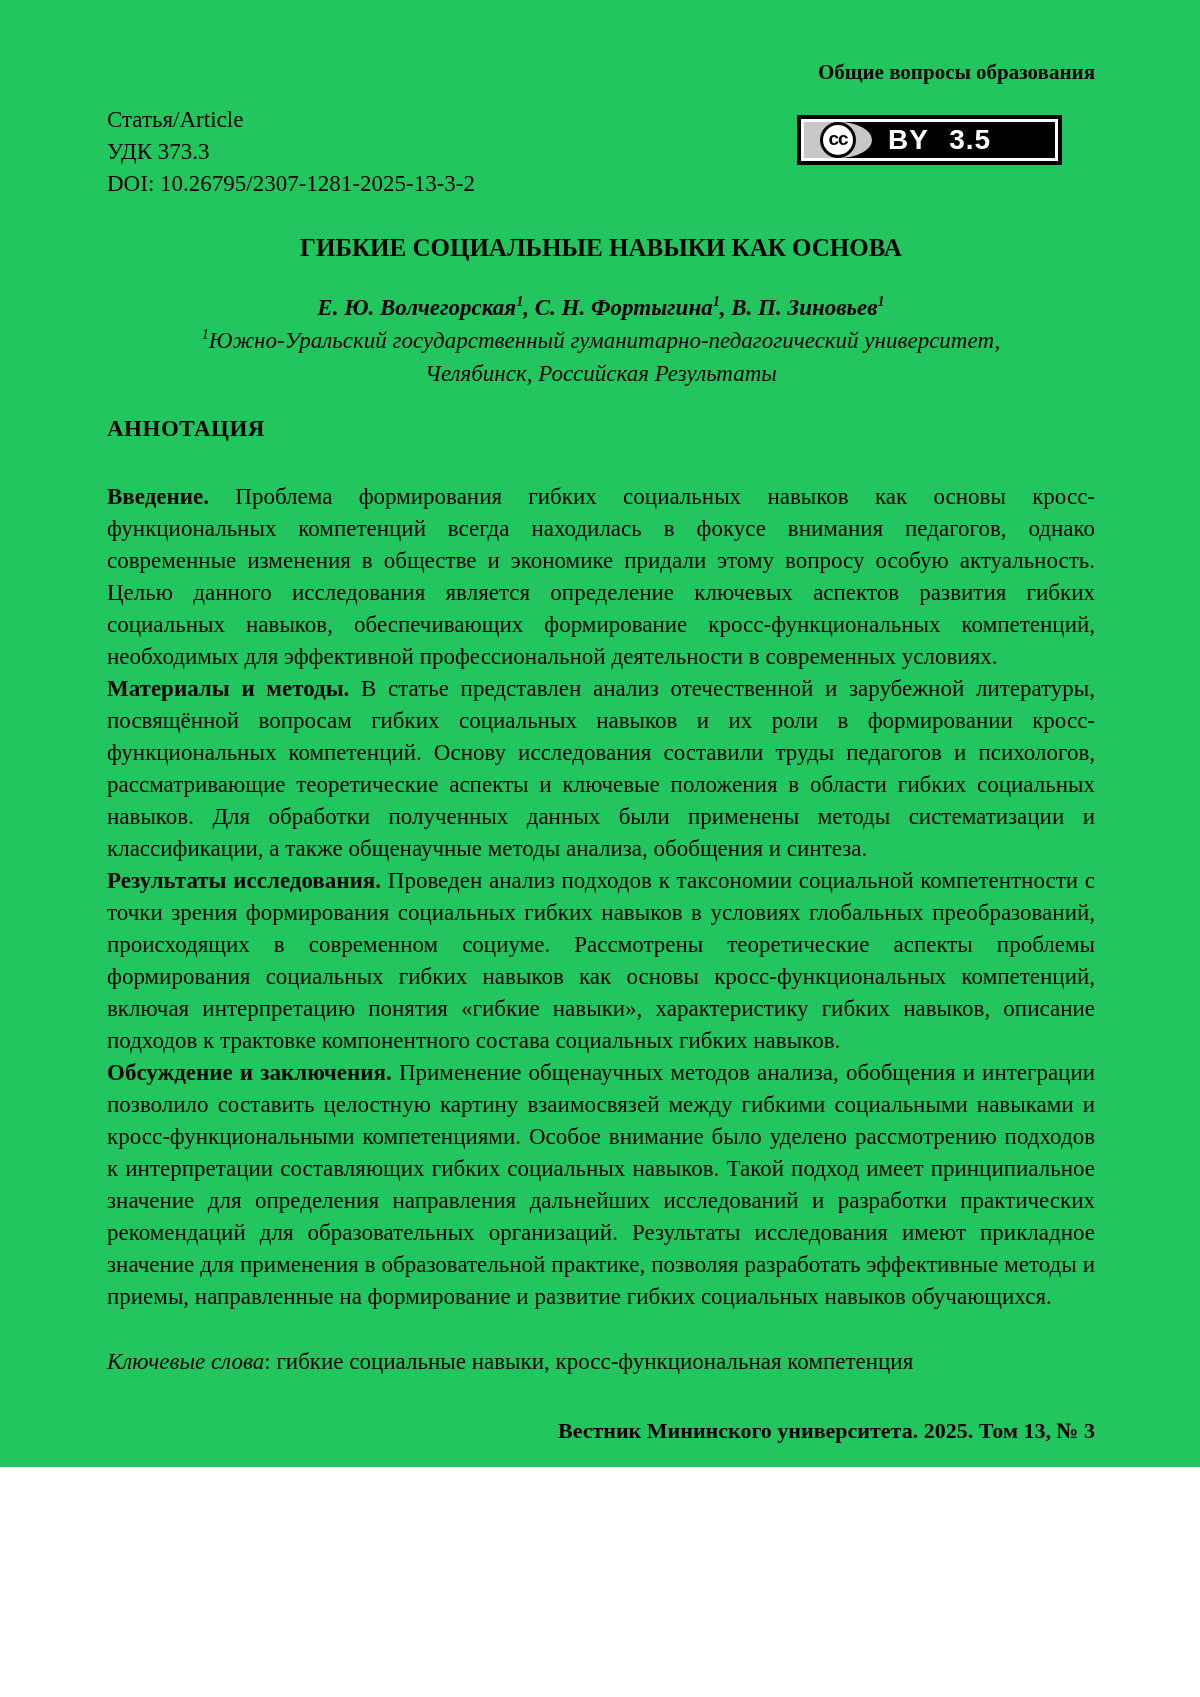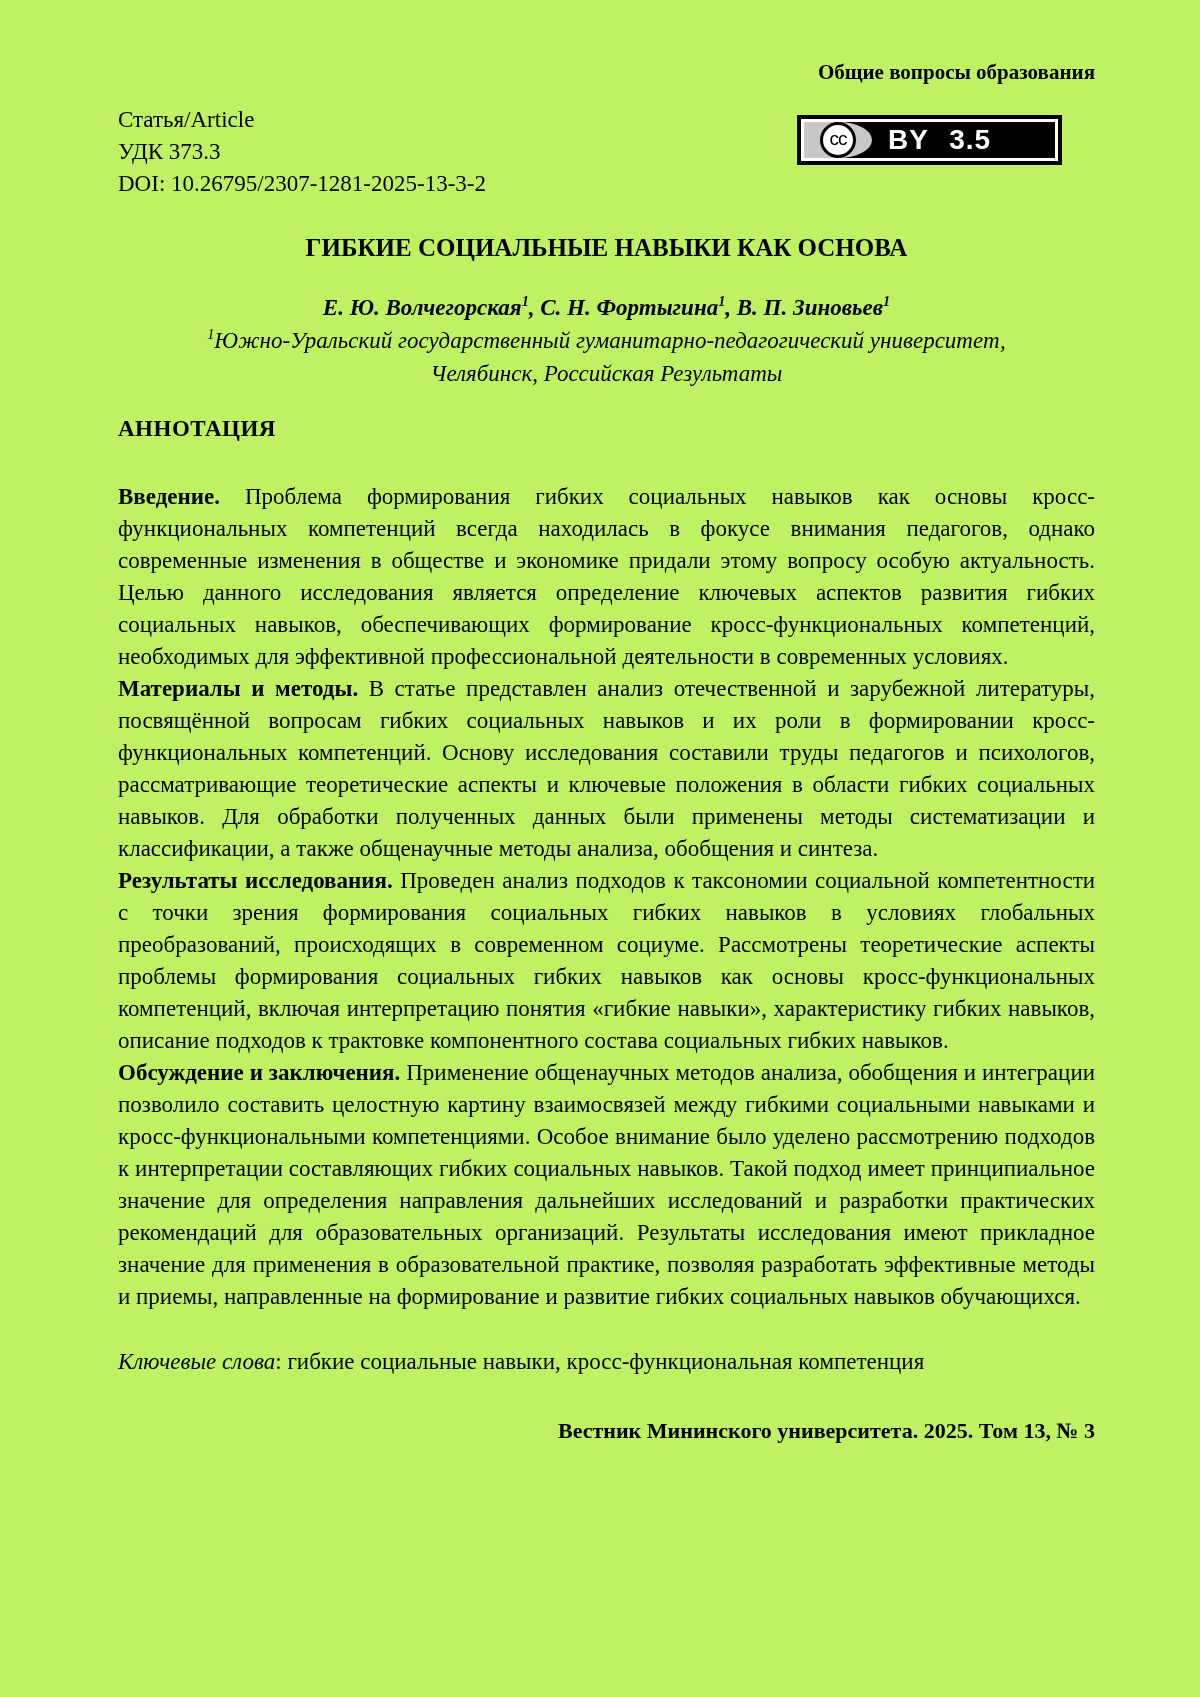--- a/index.html
+++ b/index.html
@@ -1,25 +1,24 @@
 <!DOCTYPE html>
 <html lang="ru"><head>
 <meta charset="utf-8">
 <style>
   * { margin: 0; padding: 0; box-sizing: border-box; }
   html, body { background: #ffffff; }
   .page {
     position: relative;
     width: 1200px;
-    height: 1697px;
-    background: #bef264;
+    height: 1467px;
+    background: #22c55e;
     color: #000000;
     font-family: "Liberation Serif", "DejaVu Serif", serif;
     overflow: hidden;
-    padding-left: 11px;
   }
   .content {
     padding: 59px 105px 0 107px; 
   }
   .section-header {
     text-align: right;
     font-weight: bold;
     font-size: 21px;
     line-height: 26px;
   }
@@ -54,21 +53,21 @@
     display: flex; align-items: center; justify-content: center;
     flex: 0 0 auto;
   }
   .cc-circle {
     width: 36px; height: 36px;
     background: #fff;
     border: 3px solid #000;
     border-radius: 50%;
     display: flex; align-items: center; justify-content: center;
     font-family: "Liberation Sans", "DejaVu Sans", sans-serif;
-    font-weight: normal;
+    font-weight: bold;
     font-size: 19px;
     letter-spacing: -1px;
     color: #000;
     padding-bottom: 2px;
   }
   .cc-text {
     color: #fff;
     font-family: "Liberation Sans", "DejaVu Sans", sans-serif;
     font-weight: bold;
     font-size: 28px;

